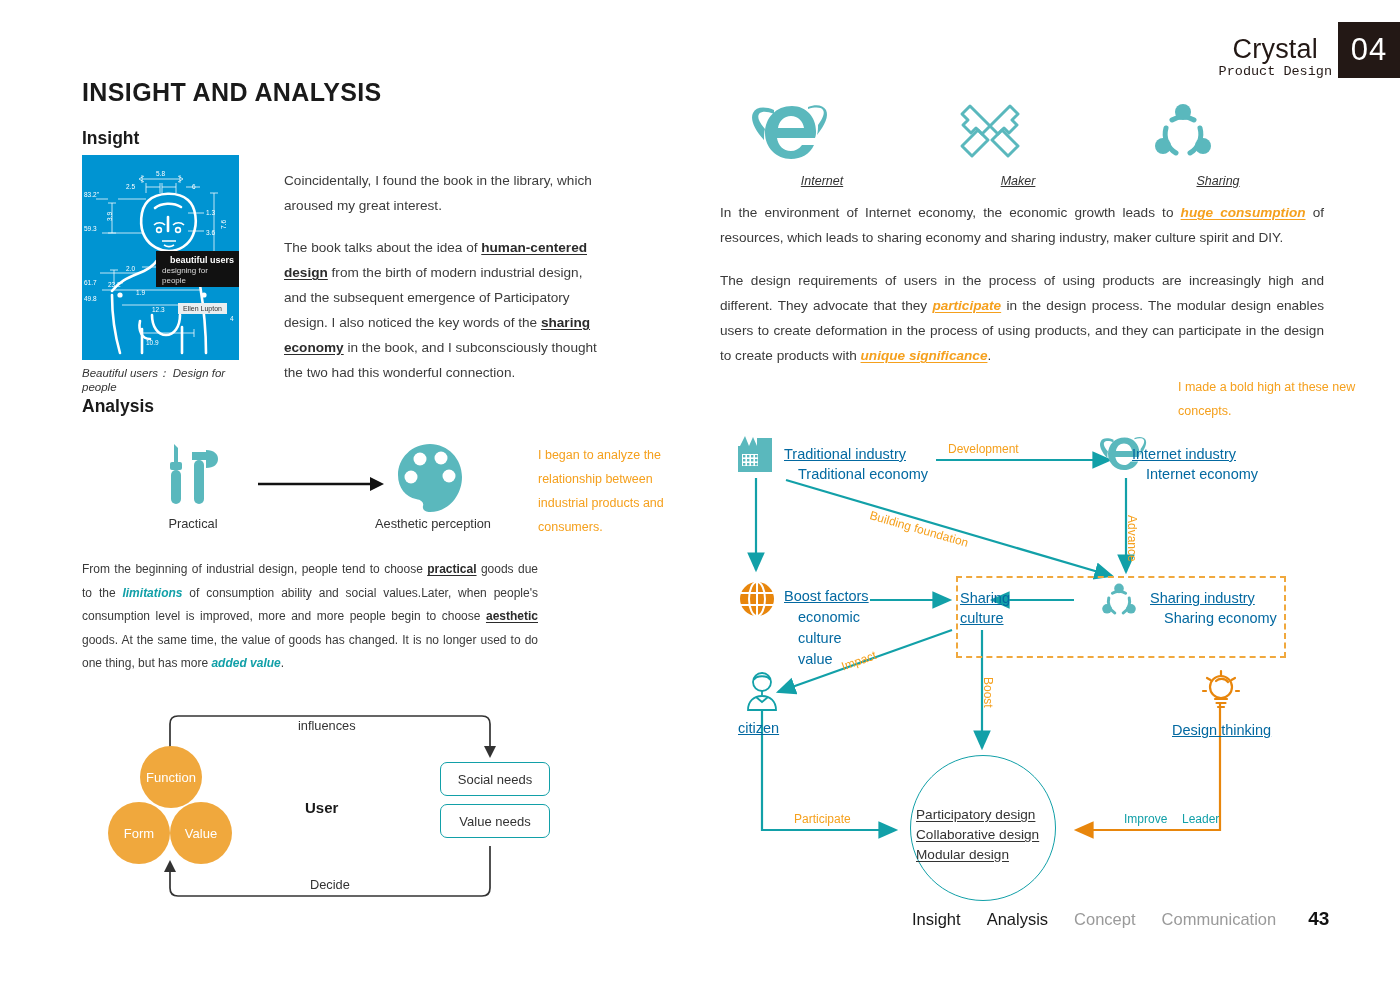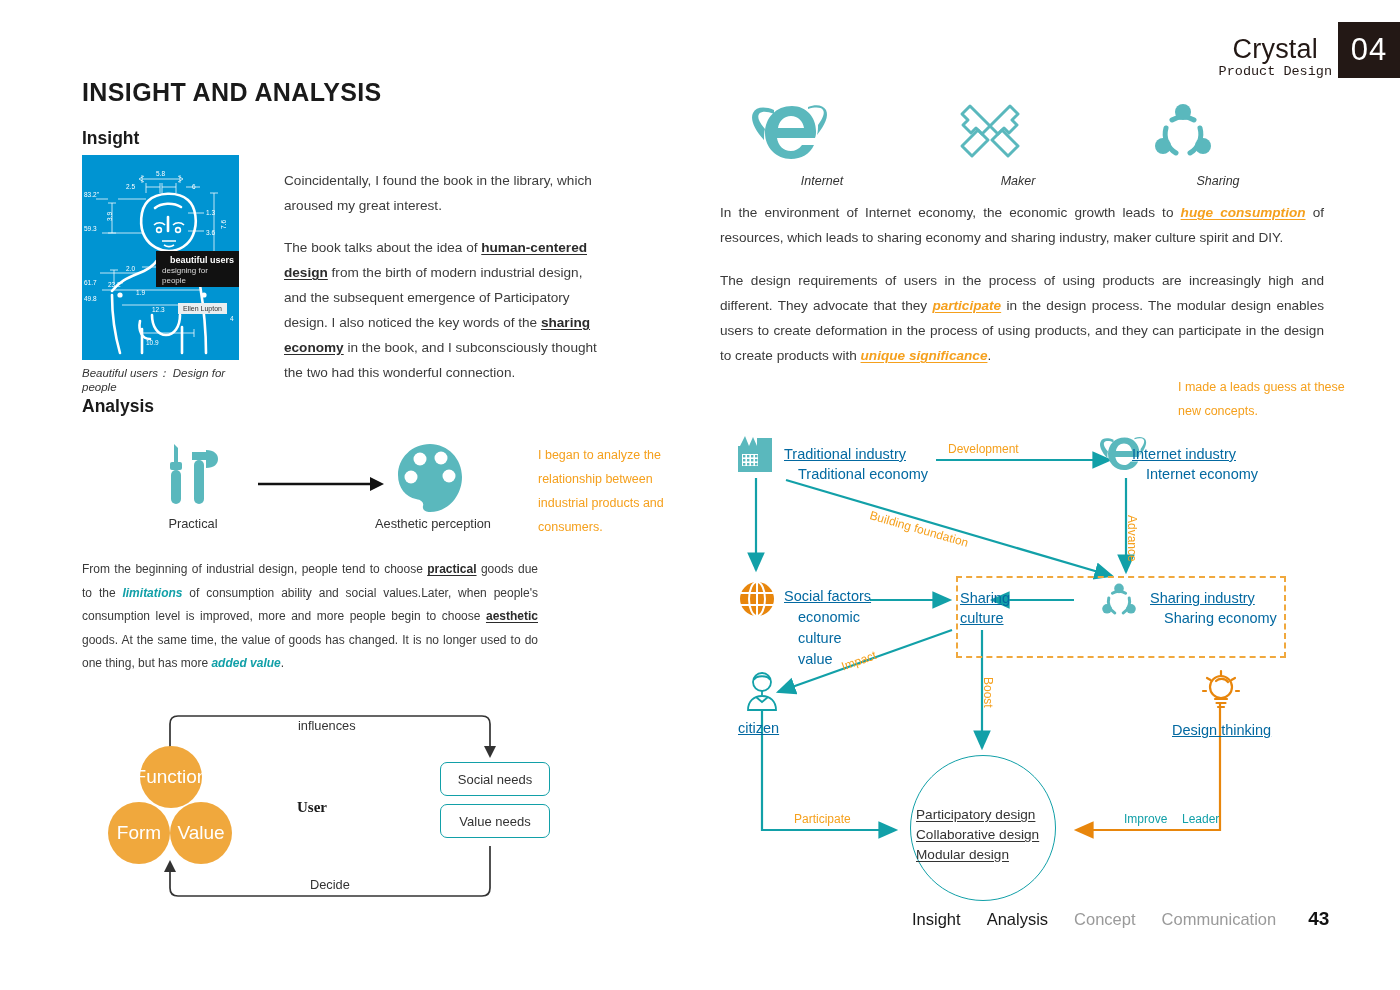--- a/index.html
+++ b/index.html
@@ -43,39 +43,39 @@
   .col-insight p{margin:0 17px 17px 0;}
   u.k{text-decoration:underline;font-weight:bold;color:#2b2b2b;text-underline-offset:2px;}
 
   .col-right{position:absolute;left:720px;top:200px;width:604px;}
   .col-right p{margin:0 0 18px 0;text-align:justify;font-size:13.6px;line-height:25px;}
   .hl{color:#F5A01D;font-style:italic;font-weight:bold;text-decoration:underline;text-underline-offset:2px;}
 
   
   .iconrow{position:absolute;left:720px;top:98px;width:604px;height:98px;}
   .iconcell{position:absolute;top:0;width:140px;text-align:center;}
-  .iconcell .lbl{font-size:12.5px;font-style:italic;color:#333;margin-top:6px;}
+  .iconcell .lbl{font-size:12.5px;font-style:italic;color:#333;margin-top:6px;text-decoration:underline;}
 
   .note-orange{position:absolute;color:#F5A01D;font-size:12.5px;line-height:24px;}
   #note-bold{left:1178px;top:375px;width:180px;}
   #note-analyze{left:538px;top:443px;width:150px;}
 
   
   .pa{position:absolute;left:150px;top:440px;width:380px;height:100px;}
   .pa .lab{position:absolute;font-size:12.8px;color:#333;text-align:center;}
 
   
   .col-left2{position:absolute;left:82px;top:558px;width:456px;}
   .col-left2 p{margin:0;text-align:justify;font-size:12px;line-height:23.5px;}
   .teal-i{color:#12a0a8;font-style:italic;font-weight:bold;}
 
   
   .usercycle{position:absolute;left:100px;top:700px;width:470px;height:215px;}
   .circ{position:absolute;border-radius:50%;background:#F0A83D;color:#fff;
-    display:flex;align-items:center;justify-content:center;font-size:19px;}
+    display:flex;align-items:center;justify-content:center;font-size:13px;}
   .needbox{position:absolute;border:1.6px solid #12a0a8;border-radius:7px;background:#fff;
     display:flex;align-items:center;justify-content:center;font-size:13px;color:#333;}
   .userlbl{position:absolute;font-size:15px;font-weight:bold;color:#1a1a1a;}
   .cyc-lbl{position:absolute;font-size:12.8px;color:#333;}
 
   
   .bigdiag{position:absolute;left:720px;top:430px;width:660px;height:510px;}
   .nodelbl{position:absolute;font-size:14.5px;line-height:20px;color:#0369a1;white-space:nowrap;text-decoration:underline;}
   .edgelbl{position:absolute;font-size:12px;color:#F5A01D;white-space:nowrap;}
   .edgelbl.teal{color:#12a0a8;}
@@ -218,21 +218,21 @@
       </svg>
       <div class="lbl">Sharing</div>
     </div>
   </div>
 
   <div class="col-right">
     <p><span>In the environment of Internet economy, the economic growth leads to </span><span class="hl">huge consumption</span><span> of resources, which leads to sharing economy and sharing industry, maker culture spirit and DIY.</span></p>
     <p><span>The design requirements of users in the process of using products are increasingly high and different. They advocate that they </span><span class="hl">participate</span><span> in the design process. The modular design enables users to create deformation in the process of using products, and they can participate in the design to create products with </span><span class="hl">unique significance</span><span>.</span></p>
   </div>
 
-  <div class="note-orange" id="note-bold">I made a leads guess at these new concepts.</div>
+  <div class="note-orange" id="note-bold">I made a bold high at these new concepts.</div>
   <div class="note-orange" id="note-analyze">I began to analyze the relationship between industrial products and consumers.</div>
 
   <div class="pa">
     <svg width="70" height="72" viewBox="0 0 70 72" style="position:absolute;left:8px;top:2px">
       <g fill="#5ab8bd">
         <path d="M16 2 l4 4 v14 h-4 z"></path>
         <rect x="12" y="20" width="12" height="8" rx="2"></rect>
         <rect x="13" y="28" width="10" height="34" rx="5"></rect>
         <path d="M34 10 h14 v8 h-14 z"></path>
         <path d="M48 8 c8 0 12 4 12 9 c0 5 -4 9 -12 9 z"></path>
@@ -267,21 +267,21 @@
       <g fill="none" stroke="#333" stroke-width="1.7" stroke-linejoin="round">
         <path d="M70 60 V24 Q70 16 78 16 H382 Q390 16 390 24 V48"></path>
         <path d="M390 146 V188 Q390 196 382 196 H78 Q70 196 70 188 V170"></path>
       </g>
       <path d="M384 46 L390 58 L396 46 z" fill="#333"></path>
       <path d="M64 172 L70 160 L76 172 z" fill="#333"></path>
     </svg>
     <div class="circ" style="left:40px;top:46px;width:62px;height:62px;">Function</div>
     <div class="circ" style="left:8px;top:102px;width:62px;height:62px;">Form</div>
     <div class="circ" style="left:70px;top:102px;width:62px;height:62px;">Value</div>
-    <div class="userlbl" style="left:197px;top:99px;font-family:Liberation Serif, serif;">User</div>
+    <div class="userlbl" style="left:205px;top:99px;">User</div>
     <div class="needbox" style="left:340px;top:62px;width:108px;height:32px;">Social needs</div>
     <div class="needbox" style="left:340px;top:104px;width:108px;height:32px;">Value needs</div>
     <div class="cyc-lbl" style="left:198px;top:18px;">influences</div>
     <div class="cyc-lbl" style="left:210px;top:177px;">Decide</div>
   </div>
 
   <div class="bigdiag">
 
     <svg width="660" height="510" viewBox="0 0 660 510" style="position:absolute;left:0;top:0">
       <defs>
@@ -350,21 +350,21 @@
     <svg width="38" height="38" viewBox="0 0 38 38" style="position:absolute;left:18px;top:150px">
       <circle cx="19" cy="19" r="17" fill="#E8860C"></circle>
       <g stroke="#fff" stroke-width="2" fill="none">
         <line x1="3" y1="13" x2="35" y2="13"></line>
           <line x1="3" y1="25" x2="35" y2="25"></line>
         <ellipse cx="19" cy="19" rx="8" ry="17"></ellipse>
         <line x1="19" y1="2" x2="19" y2="36"></line>
       </g>
     </svg>
     <div class="nodelbl" style="left:64px;top:156px;line-height:21px;">
-      <span>Social factors</span><br>
+      <span>Boost factors</span><br>
       <span style="margin-left:14px;display:inline-block">economic</span><br>
       <span style="margin-left:14px;display:inline-block">culture</span><br>
       <span style="margin-left:14px;display:inline-block">value</span>
     </div>
 
     <div class="nodelbl" style="left:240px;top:158px;">
       <span>Sharing</span><br>
       <span>culture</span>
     </div>
 

